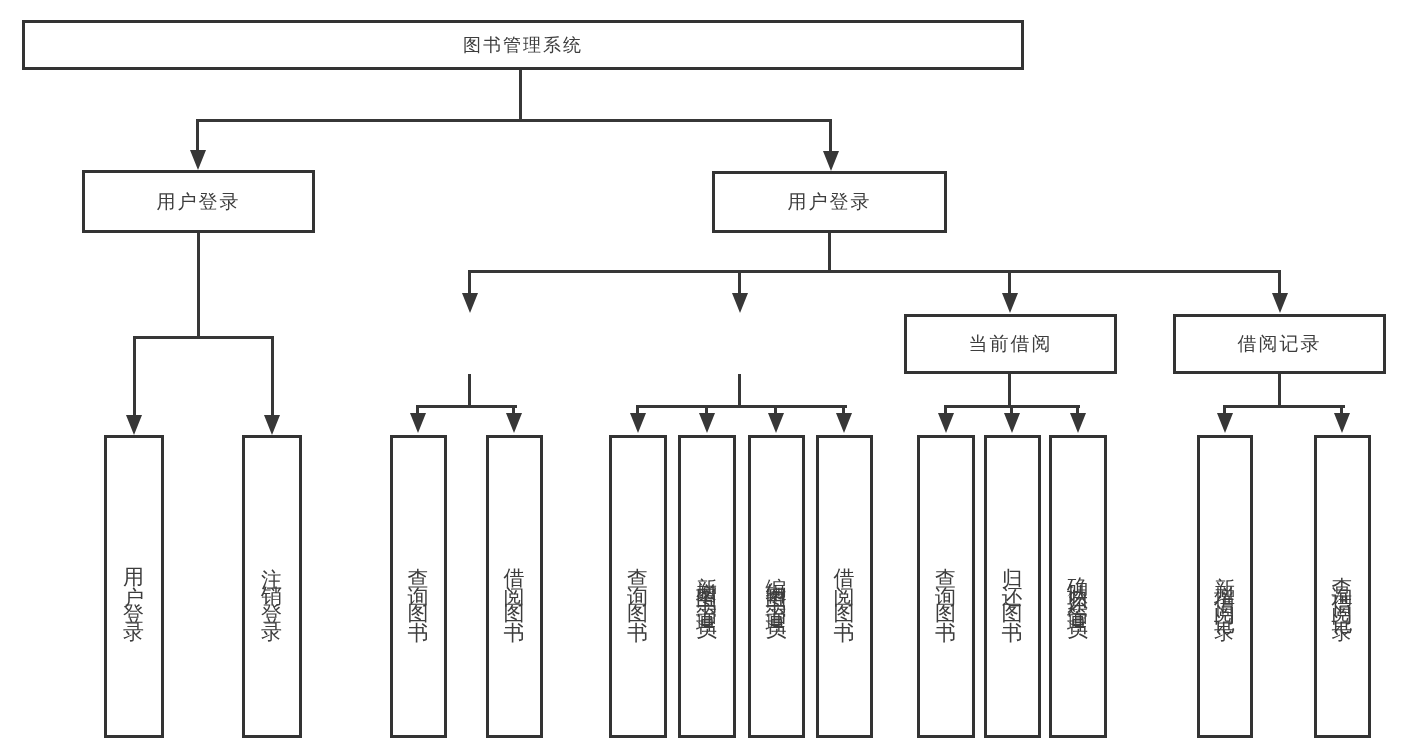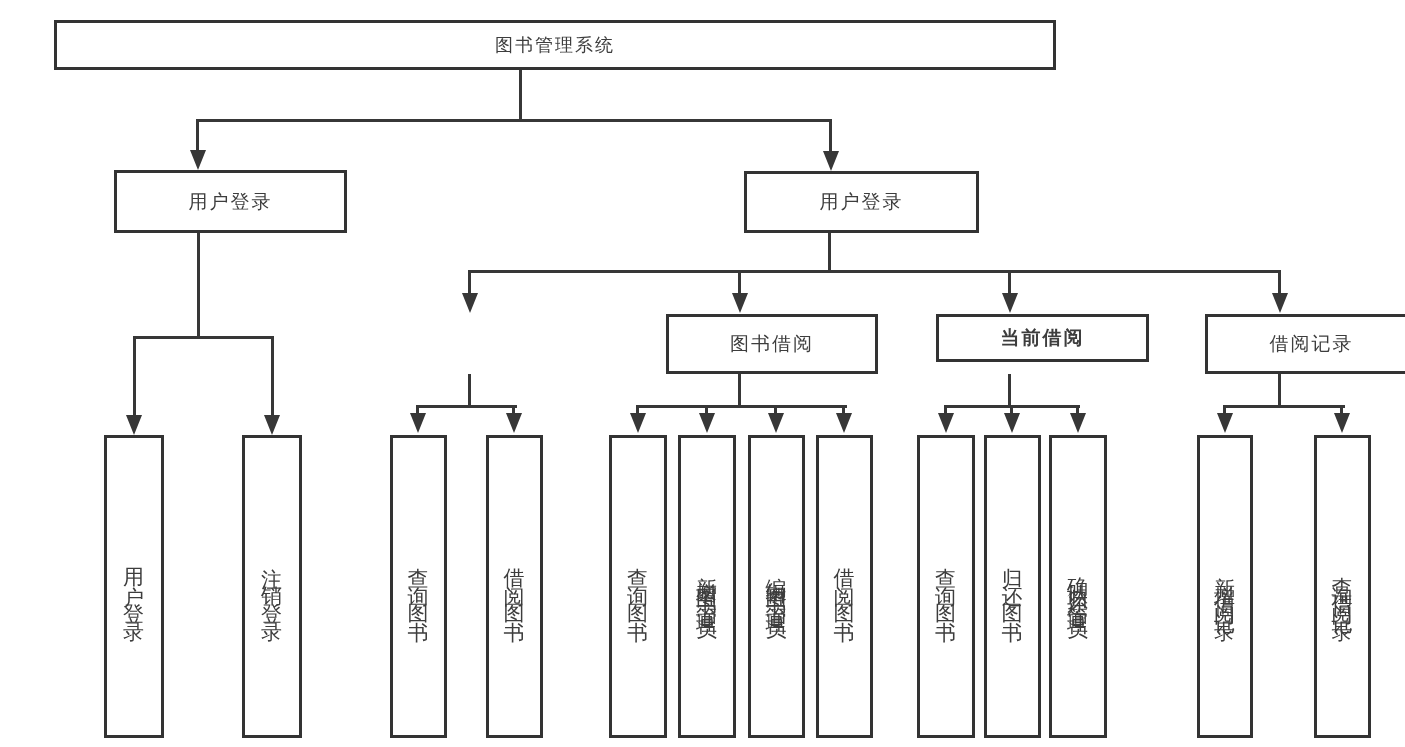--- a/index.html
+++ b/index.html
@@ -6,21 +6,21 @@
   .canvas{
     position:relative;width:1405px;height:747px;background:#ffffff;
     font-family:"Liberation Sans","DejaVu Sans",sans-serif;
     color:#3d3d3d;overflow:hidden;
   }
   .node{
     position:absolute;box-sizing:border-box;background:#ffffff;
     border:3px solid #333333;display:flex;align-items:center;justify-content:center;
     color:#3d3d3d;z-index:2;
   }
-  .box-h{font-size:19px;letter-spacing:2px;font-weight:400;margin-left:32px;}
+  .box-h{font-size:19px;letter-spacing:2px;font-weight:400;}
   .root{font-size:18px;}
   .box-v{z-index:2;}
   .vtext{
     writing-mode:vertical-rl;text-orientation:mixed;
     font-size:21px;line-height:1;white-space:nowrap;
   }
   .v4 .vtext{letter-spacing:18px;}
   .v6 .vtext{letter-spacing:9px;}
   .v9 .vtext{letter-spacing:6px;}
   .cline{position:absolute;background:#373737;z-index:1;}
@@ -75,24 +75,21 @@
   <div class="cline" style="left:468px;top:270px;width:813px;height:3px;"></div>
   <div class="cline" style="left:468px;top:270px;width:3px;height:25px;"></div>
   <div class="arrow" style="left:462px;top:293px;"></div>
   <div class="cline" style="left:738px;top:270px;width:3px;height:25px;"></div>
   <div class="arrow" style="left:732px;top:293px;"></div>
   <div class="cline" style="left:1008px;top:270px;width:3px;height:25px;"></div>
   <div class="arrow" style="left:1002px;top:293px;"></div>
   <div class="cline" style="left:1278px;top:270px;width:3px;height:25px;"></div>
   <div class="arrow" style="left:1272px;top:293px;"></div>
 
-  <div class="node box-h" style="left:634px;top:314px;width:212px;height:60px;">
-    <span>图书借阅</span>
-  </div>
-  <div class="node box-h" style="left:904px;top:314px;width:213px;height:48px;font-weight:bold;">
+  <div class="node box-h" style="left:904px;top:314px;width:213px;height:60px;">
     <span>当前借阅</span>
   </div>
   <div class="node box-h" style="left:1173px;top:314px;width:213px;height:60px;">
     <span>借阅记录</span>
   </div>
 
   <div class="cline" style="left:468px;top:374px;width:3px;height:33px;"></div>
   <div class="cline" style="left:416px;top:405px;width:101px;height:3px;"></div>
   <div class="cline" style="left:416px;top:405px;width:3px;height:10px;"></div>
   <div class="arrow" style="left:410px;top:413px;"></div>

